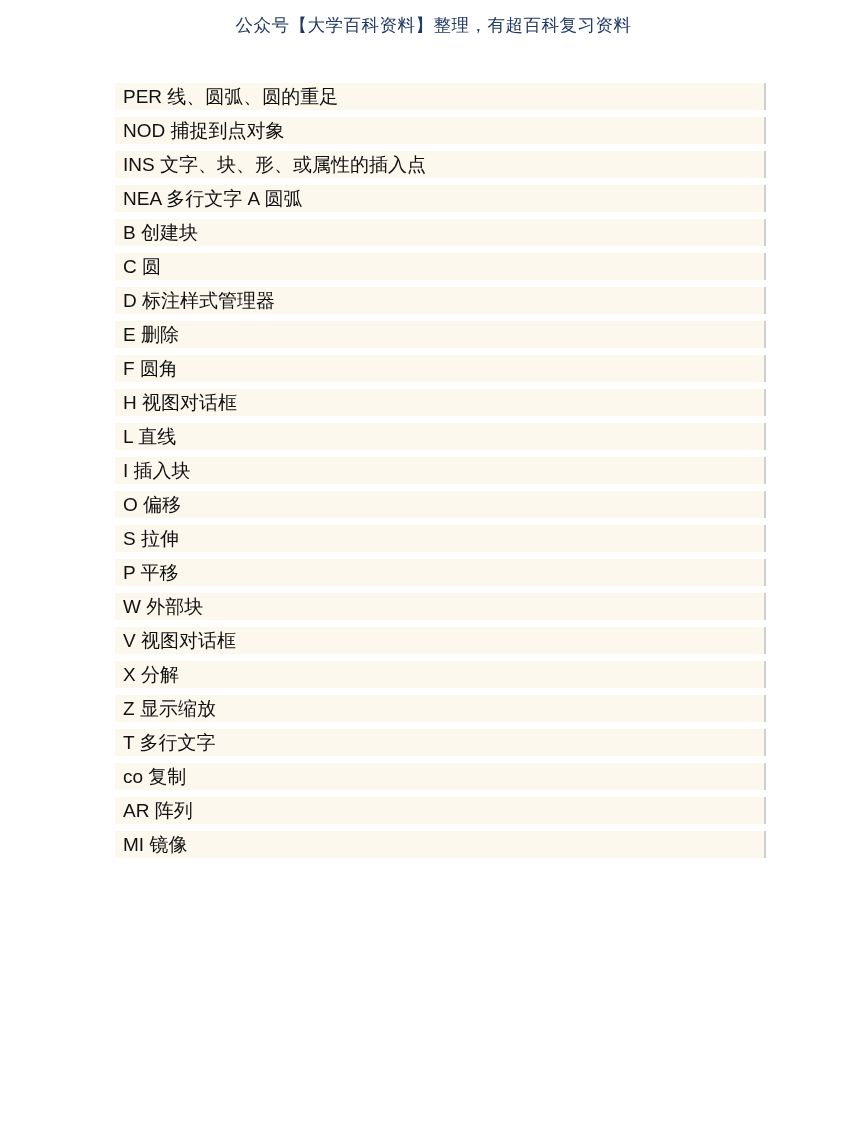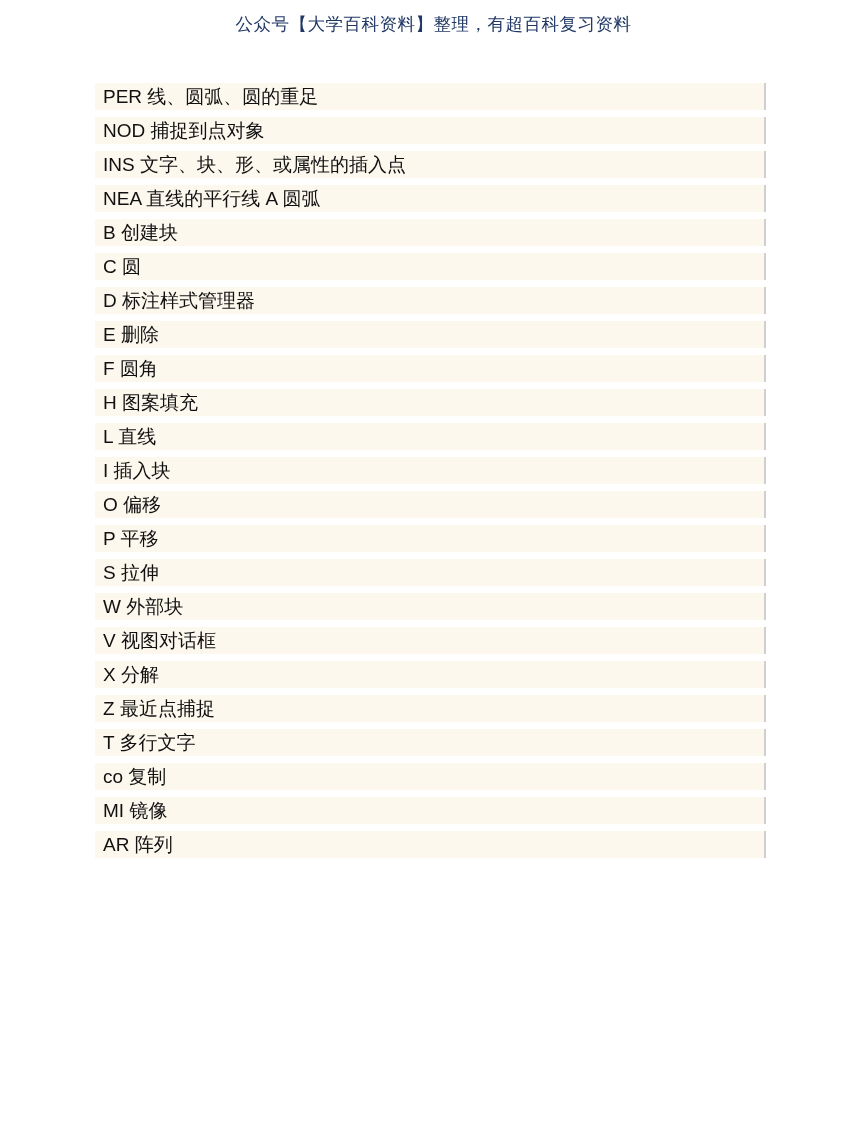--- a/index.html
+++ b/index.html
@@ -13,21 +13,21 @@
     position: relative;
     font-family: "Liberation Sans", "DejaVu Sans", sans-serif;
     overflow: hidden;
   }
   .doc-header {
     position: absolute;
     top: 13px;
     left: 0;
     width: 100%;
     text-align: center;
-    font-family: Liberation Mono, monospace;
+    font-family: Liberation Sans, sans-serif;
     font-size: 17.5px;
     line-height: 24px;
     color: #1f3864;
     letter-spacing: 0.5px;
     white-space: nowrap;
   }
   .shortcut-list {
     position: absolute;
     left: 95px;
     top: 83px;
@@ -38,44 +38,45 @@
     line-height: 27px;
     margin-bottom: 7px;
     background: #fdf8ee;
     border-right: 2px solid #cfcfcf;
     padding-left: 8px;
     box-sizing: border-box;
     font-size: 19px;
     color: #111111;
     white-space: nowrap;
     overflow: visible;
+    margin-left: 20px;
   }
 </style>
 </head>
 <body>
 
 <div class="doc-header">公众号【大学百科资料】整理，有超百科复习资料</div>
 
 <div class="shortcut-list" id="shortcut-list">
     <div class="row">PER 线、圆弧、圆的重足</div>
     <div class="row">NOD 捕捉到点对象</div>
     <div class="row">INS 文字、块、形、或属性的插入点</div>
-    <div class="row">NEA 直线的平行线 A 圆弧</div>
+    <div class="row">NEA 多行文字 A 圆弧</div>
     <div class="row">B 创建块</div>
     <div class="row">C 圆</div>
     <div class="row">D 标注样式管理器</div>
     <div class="row">E 删除</div>
     <div class="row">F 圆角</div>
-    <div class="row">H 图案填充</div>
+    <div class="row">H 视图对话框</div>
     <div class="row">L 直线</div>
     <div class="row">I 插入块</div>
     <div class="row">O 偏移</div>
+    <div class="row">S 拉伸</div>
     <div class="row">P 平移</div>
-    <div class="row">S 拉伸</div>
     <div class="row">W 外部块</div>
     <div class="row">V 视图对话框</div>
     <div class="row">X 分解</div>
-    <div class="row">Z 最近点捕捉</div>
+    <div class="row">Z 显示缩放</div>
     <div class="row">T 多行文字</div>
     <div class="row">co 复制</div>
+    <div class="row">AR 阵列</div>
     <div class="row">MI 镜像</div>
-    <div class="row">AR 阵列</div>
   </div>
 
 </body></html>

